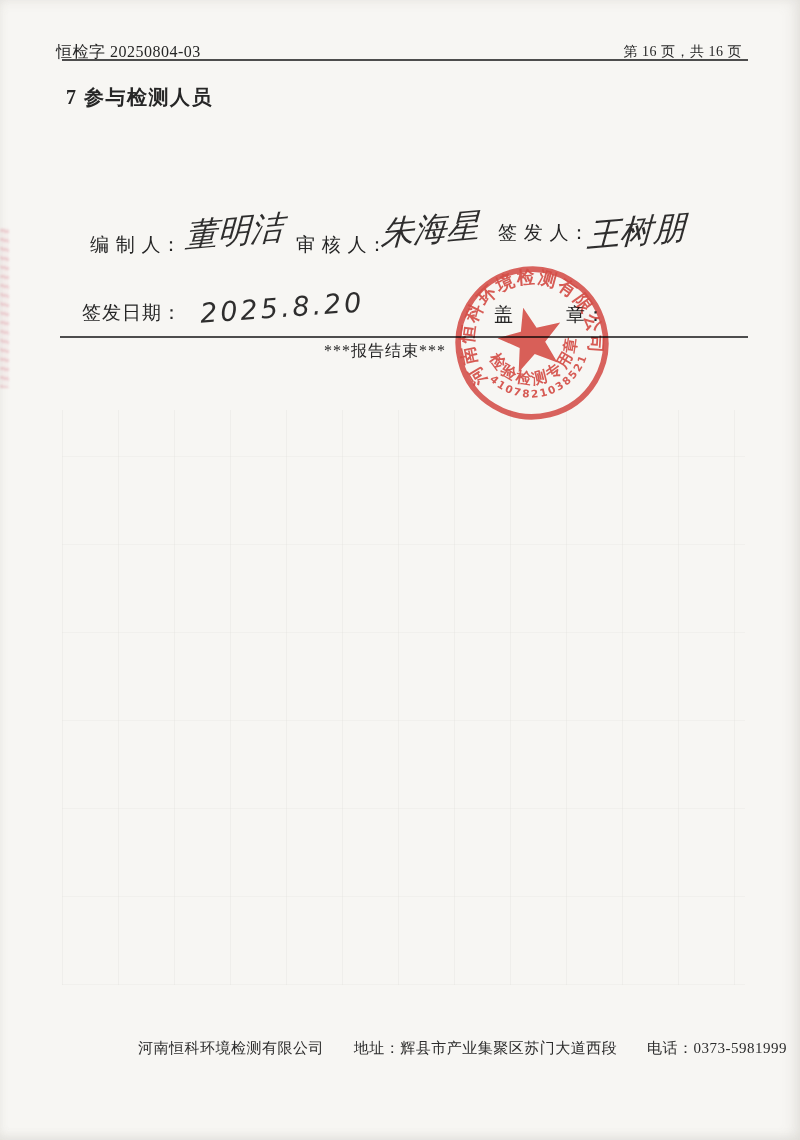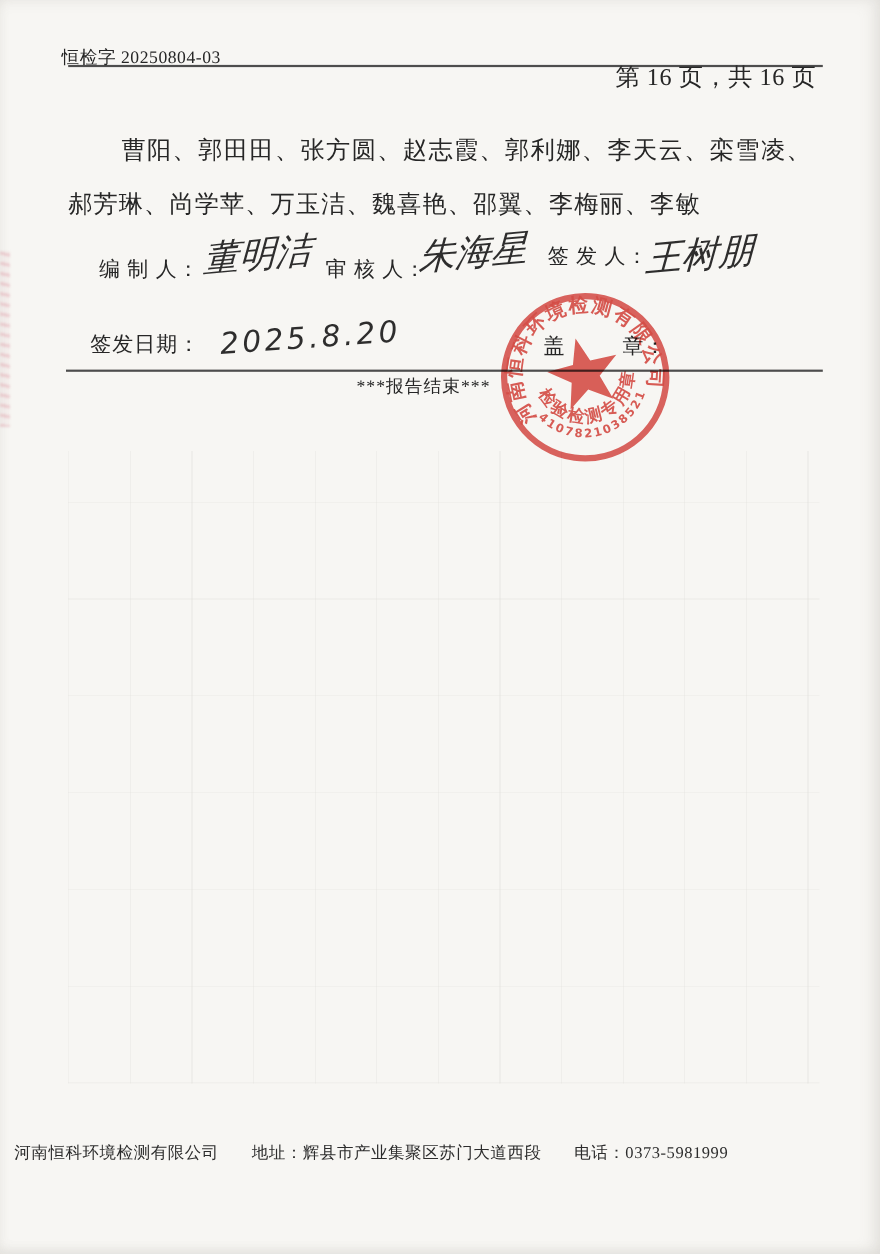--- a/index.html
+++ b/index.html
@@ -8,21 +8,21 @@
     background:#f7f6f3;
     font-family:"Liberation Serif","DejaVu Serif",serif;
     color:#262626;
     position:relative;
     overflow:hidden;
   }
   .page{position:absolute;inset:0;box-shadow:inset -6px 0 14px rgba(120,115,105,.12), inset 0 -4px 10px rgba(120,115,105,.08);}
 
   
   .hdr-left{position:absolute;left:56px;top:42px;font-size:16px;letter-spacing:.5px;}
-  .hdr-right{position:absolute;right:58px;top:55px;font-size:22px;letter-spacing:.5px;}
+  .hdr-right{position:absolute;right:58px;top:43px;font-size:14px;letter-spacing:.5px;}
   .hdr-rule{position:absolute;left:62px;right:52px;top:59px;height:2px;background:#2f2f2f;opacity:.85;}
 
   
   .sec-title{position:absolute;left:66px;top:84px;font-size:20px;font-weight:bold;letter-spacing:1.5px;}
   .names{position:absolute;left:62px;top:112px;width:676px;font-size:22px;line-height:49px;
          text-indent:2.2em;letter-spacing:1px;text-align:justify;}
 
   
   .lbl{position:absolute;font-size:19px;letter-spacing:1px;white-space:nowrap;}
   .sig{position:absolute;font-size:33px;white-space:nowrap;color:#1d1d1d;
@@ -46,35 +46,35 @@
       repeating-linear-gradient(90deg, rgba(180,180,172,.20) 0 1px, transparent 1px 56px),
       repeating-linear-gradient(0deg, rgba(180,180,172,.16) 0 1px, transparent 1px 88px);
     filter:blur(.4px);}
 
   
   .smudge{position:absolute;left:0;top:228px;width:9px;height:160px;
     background:repeating-linear-gradient(12deg, rgba(214,120,135,.30) 0 3px, rgba(214,120,135,.05) 3px 9px);
     filter:blur(1px);}
 
   
-  .footer{position:absolute;left:0;right:0;top:1039px;text-align:left;font-size:15px;color:#2c2c2c;}
+  .footer{position:absolute;left:0;right:0;top:1039px;text-align:right;font-size:15px;color:#2c2c2c;}
   .footer span{margin:0 13px;letter-spacing:.5px;}
 
   .seal-text{font-weight:bold;}
 </style>
 </head>
 <body>
 
 <div class="page">
 
   <div class="hdr-left">恒检字 20250804-03</div>
   <div class="hdr-right">第 16 页，共 16 页</div>
   <div class="hdr-rule"></div>
 
-  <div class="names">曹阳、郭田田、张方圆、赵志霞、郭利娜、李天云、栾雪凌、郝芳琳、尚学苹、万玉洁、魏喜艳、邵翼、李梅丽、李敏</div>
+  <div class="sec-title">7 参与检测人员</div>
 
   <div class="lbl" style="left:90px;top:232px">编 制 人：</div>
   <div class="sig" style="left:184px;top:214px">董明洁</div>
 
   <div class="lbl" style="left:296px;top:232px">审 核 人：</div>
   <div class="sig" style="left:380px;top:212px">朱海星</div>
 
   <div class="lbl" style="left:498px;top:220px">签 发 人：</div>
   <div class="sig" style="left:586px;top:214px">王树朋</div>
 

